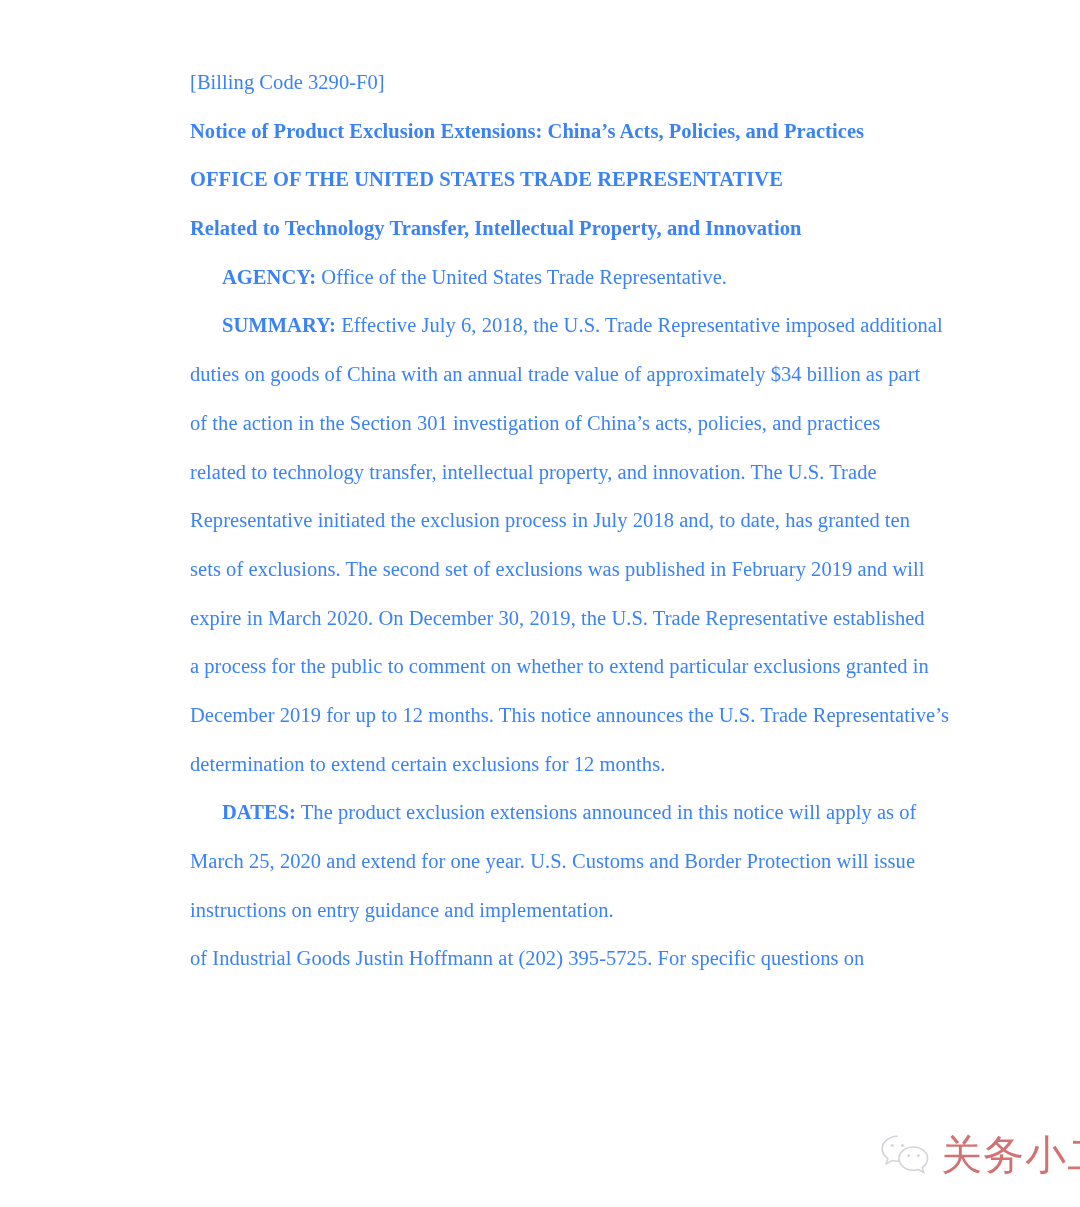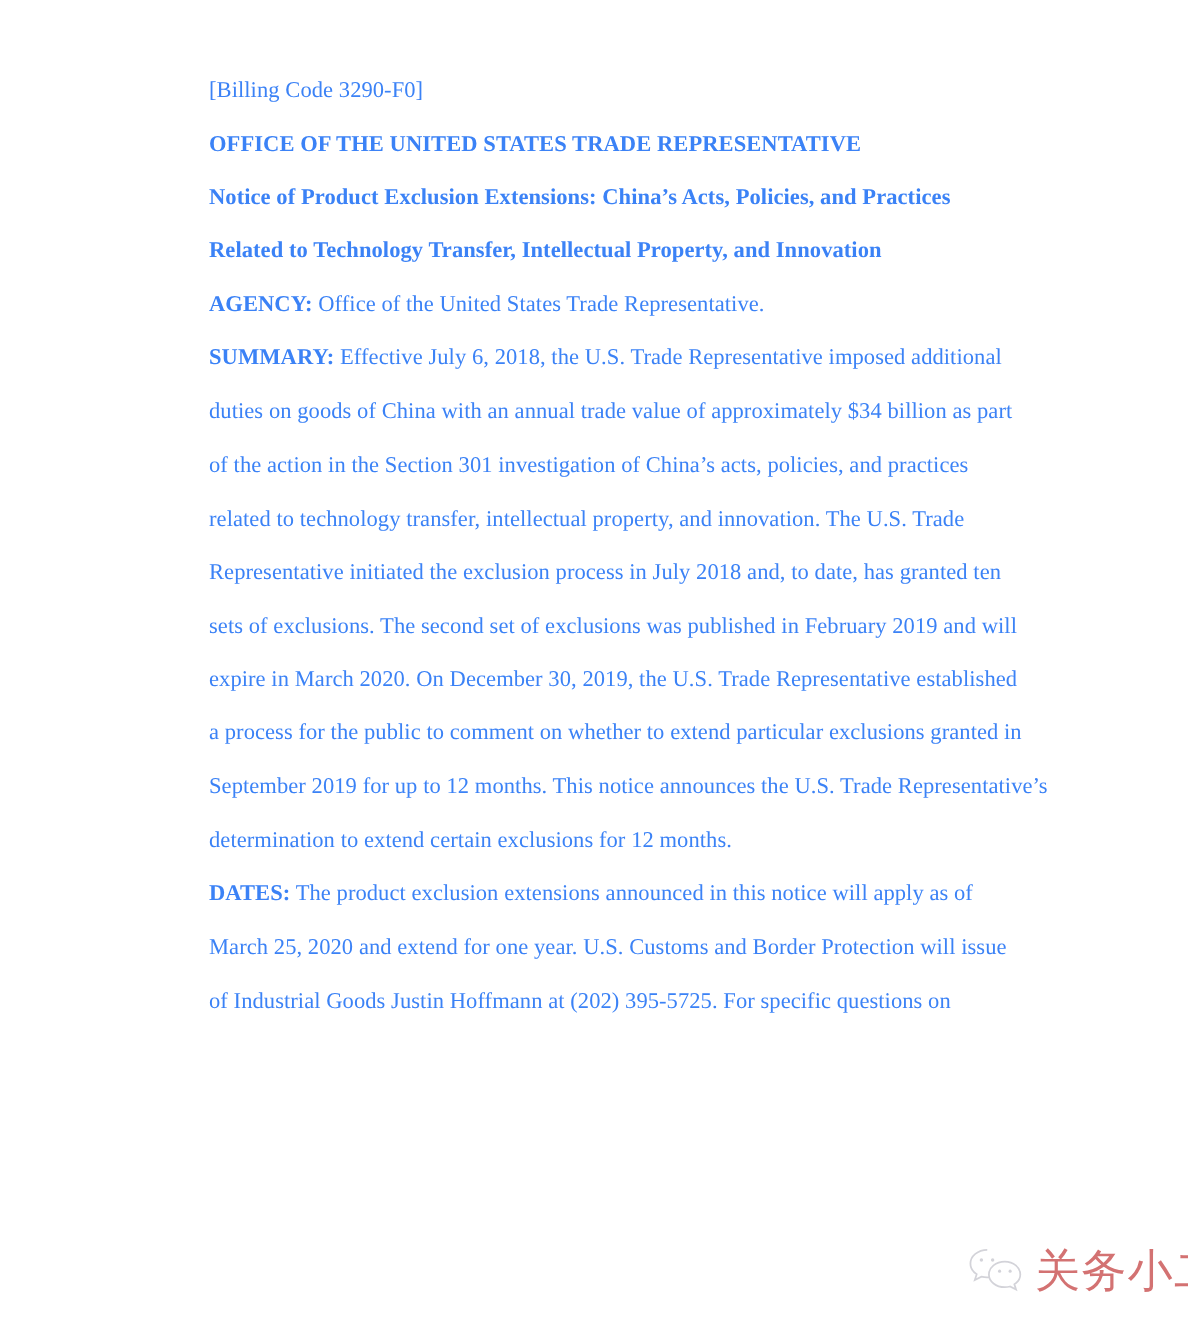--- a/index.html
+++ b/index.html
@@ -30,20 +30,21 @@
   .doc-line {
     font-size: 20.5px;
     line-height: 48.7px;
     height: 48.7px;
     white-space: nowrap;
     letter-spacing: 0.05px;
     color: #3b82f6;
   }
   .doc-line .lead {
     font-weight: bold;
+    margin-left: 32px;
   }
   .doc-line .tail-bold {
     font-weight: bold;
   }
   
   .doc-line.heading {
     font-weight: bold;
     font-size: 20.5px;
   }
 
@@ -74,41 +75,42 @@
 </style>
 </head>
 <body>
 
 <div id="page">
 
   <div id="doc-body">
 
     <div class="doc-line">[Billing Code 3290-F0]</div>
 
+    <div class="doc-line heading">Notice of Product Exclusion Extensions: China’s Acts, Policies, and Practices</div>
+
     <div class="doc-line heading">OFFICE OF THE UNITED STATES TRADE REPRESENTATIVE</div>
-
-    <div class="doc-line heading">Notice of Product Exclusion Extensions: China’s Acts, Policies, and Practices</div>
     <div class="doc-line heading">Related to Technology Transfer, Intellectual Property, and Innovation</div>
 
     <div class="doc-line"><span class="lead">AGENCY:</span><span> Office of the United States Trade Representative.</span></div>
 
 
     <div class="doc-line"><span class="lead">SUMMARY:</span><span> Effective July 6, 2018, the U.S. Trade Representative imposed additional</span></div>
     <div class="doc-line">duties on goods of China with an annual trade value of approximately $34 billion as part</div>
     <div class="doc-line">of the action in the Section 301 investigation of China’s acts, policies, and practices</div>
     <div class="doc-line">related to technology transfer, intellectual property, and innovation. The U.S. Trade</div>
     <div class="doc-line">Representative initiated the exclusion process in July 2018 and, to date, has granted ten</div>
     <div class="doc-line">sets of exclusions.  The second set of exclusions was published in February 2019 and will</div>
     <div class="doc-line">expire in March 2020.  On December 30, 2019, the U.S. Trade Representative established</div>
     <div class="doc-line">a process for the public to comment on whether to extend particular exclusions granted in</div>
-    <div class="doc-line">September 2019 for up to 12 months. This notice announces the U.S. Trade Representative’s</div>
+    <div class="doc-line">December 2019 for up to 12 months. This notice announces the U.S. Trade Representative’s</div>
     <div class="doc-line">determination to extend certain exclusions for 12 months.</div>
 
     <div class="doc-line"><span class="lead">DATES:</span><span> The product exclusion extensions announced in this notice will apply as of</span></div>
     <div class="doc-line">March 25, 2020 and extend for one year. U.S. Customs and Border Protection will issue</div>
+    <div class="doc-line">instructions on entry guidance and implementation.</div>
 
     <div class="doc-line">of Industrial Goods Justin Hoffmann at (202) 395-5725. For specific questions on</div>
 
   </div>
 
   <div id="watermark">
     <span class="wm-icon-wrap">
       <svg class="wm-icon" viewBox="0 0 52 46" xmlns="http://www.w3.org/2000/svg" fill="none" stroke="#b9b9c2" stroke-width="1.6">
 
         <path d="M17.5 4.2C9.0 4.2 2.2 9.8 2.2 16.7c0 3.9 2.2 7.4 5.7 9.7l-1.7 5.2 6.0-3.0c1.6 0.45 3.3 0.7 5.1 0.7 0.6 0 1.2-0.03 1.8-0.08"></path>

